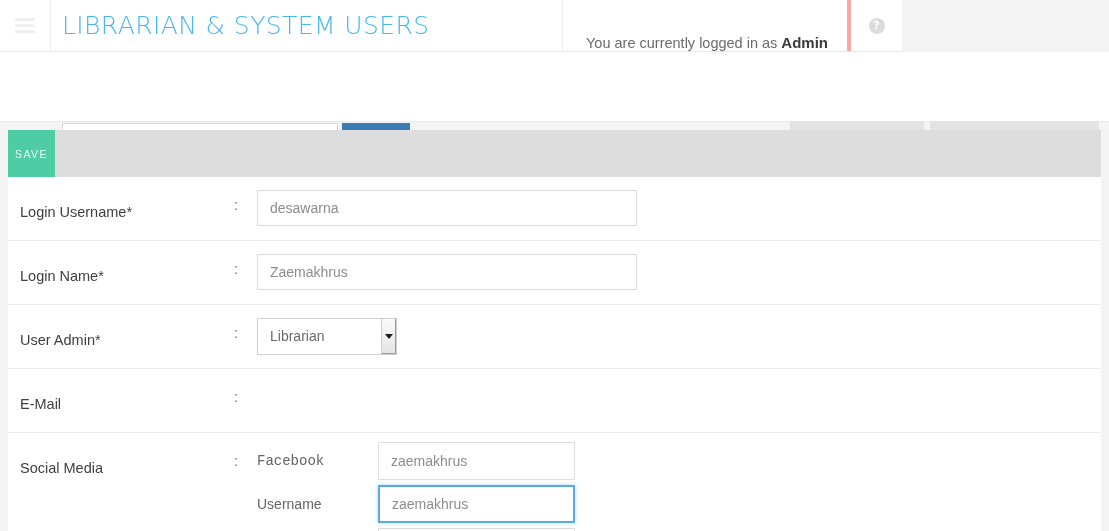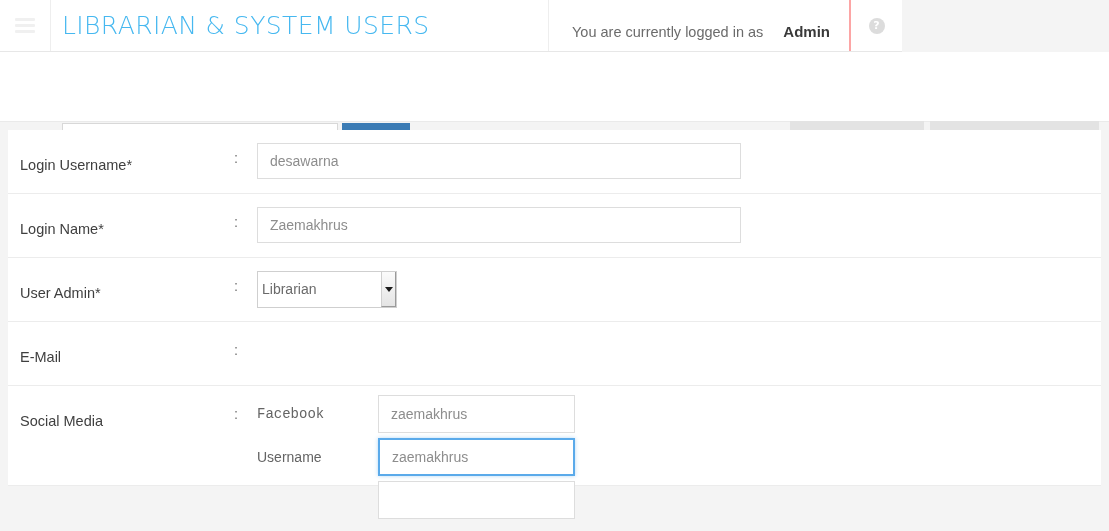--- a/index.html
+++ b/index.html
@@ -39,31 +39,31 @@
   }
   .brand-title {
     color: #46b8f0;
     font-size: 25px;
     font-weight: 300;
     letter-spacing: 0.4px;
     white-space: nowrap;
     font-family: "DejaVu Sans", sans-serif;
   }
   .user-cell {
-    display: flex; align-items: center;
+    display: flex; align-items: flex-end;
     padding: 12px 19px 0 23px;
-    border-right: 2px solid #fca5a5;
+    border-right: 4px solid #fca5a5;
     white-space: nowrap;
   }
   .user-text {
     font-size: 14.5px; color: #6b6b6b;
   }
   .user-name {
     font-size: 15px; color: #3a3a3a; font-weight: bold;
-    margin-left: 20px;
+    margin-left: 4px;
   }
   .help-cell {
     width: 51px; min-width: 51px;
     display: flex; align-items: center; justify-content: center;
     cursor: pointer;
   }
   .help-circle {
     width: 16px; height: 16px; border-radius: 50%;
     background: #dcdcdc; color: #ffffff;
     font-size: 11px; line-height: 16px; text-align: center;
@@ -158,35 +158,35 @@
   .row-label {
     position: absolute; left: 12px; top: 27px;
     font-size: 14.5px; color: #3f3f3f;
   }
   .row-colon {
     position: absolute; left: 226px; top: 20px;
     font-size: 14.5px; color: #777777;
   }
   .field-input {
     position: absolute; left: 249px; top: 13px;
-    width: 484px; height: 36px;
+    width: 380px; height: 36px;
     border: 1px solid #dddddd;
     background: #ffffff;
     font-size: 14px; color: #8d8d8d;
     padding: 0 12px;
     outline: none;
     font-family: "Liberation Sans", sans-serif;
   }
   .field-select {
     position: absolute; left: 249px; top: 13px;
     width: 140px; height: 37px;
     border: 1px solid #cfcfcf;
     background: #ffffff;
     font-size: 14px; color: #6a6a6a;
-    padding-left: 4px;
+    padding-left: 12px;
     outline: none;
     font-family: "Liberation Sans", sans-serif;
     -webkit-appearance: none; appearance: none;
     line-height: 35px;
   }
   .select-wrap { position: relative; }
   .select-arrow {
     position: absolute; left: 373px; top: 14px;
     width: 15px; height: 35px;
     background: linear-gradient(to bottom, #fbfbfb 0%, #e4e4e4 100%);
@@ -260,20 +260,23 @@
     </button>
     <button class="action-btn">
       <span class="ico">✚</span>
       <span>ADD NEW USER</span>
     </button>
   </div>
 </div>
 
 <div class="panel">
 
+  <div class="toolbar">
+    <button class="save-btn">SAVE</button>
+  </div>
 
   <div class="form-row">
     <span class="row-label">Login Username*</span>
     <span class="row-colon">:</span>
     <input class="field-input" type="text" value="desawarna" style="">
   </div>
 
   <div class="form-row">
     <span class="row-label">Login Name*</span>
     <span class="row-colon">:</span>

